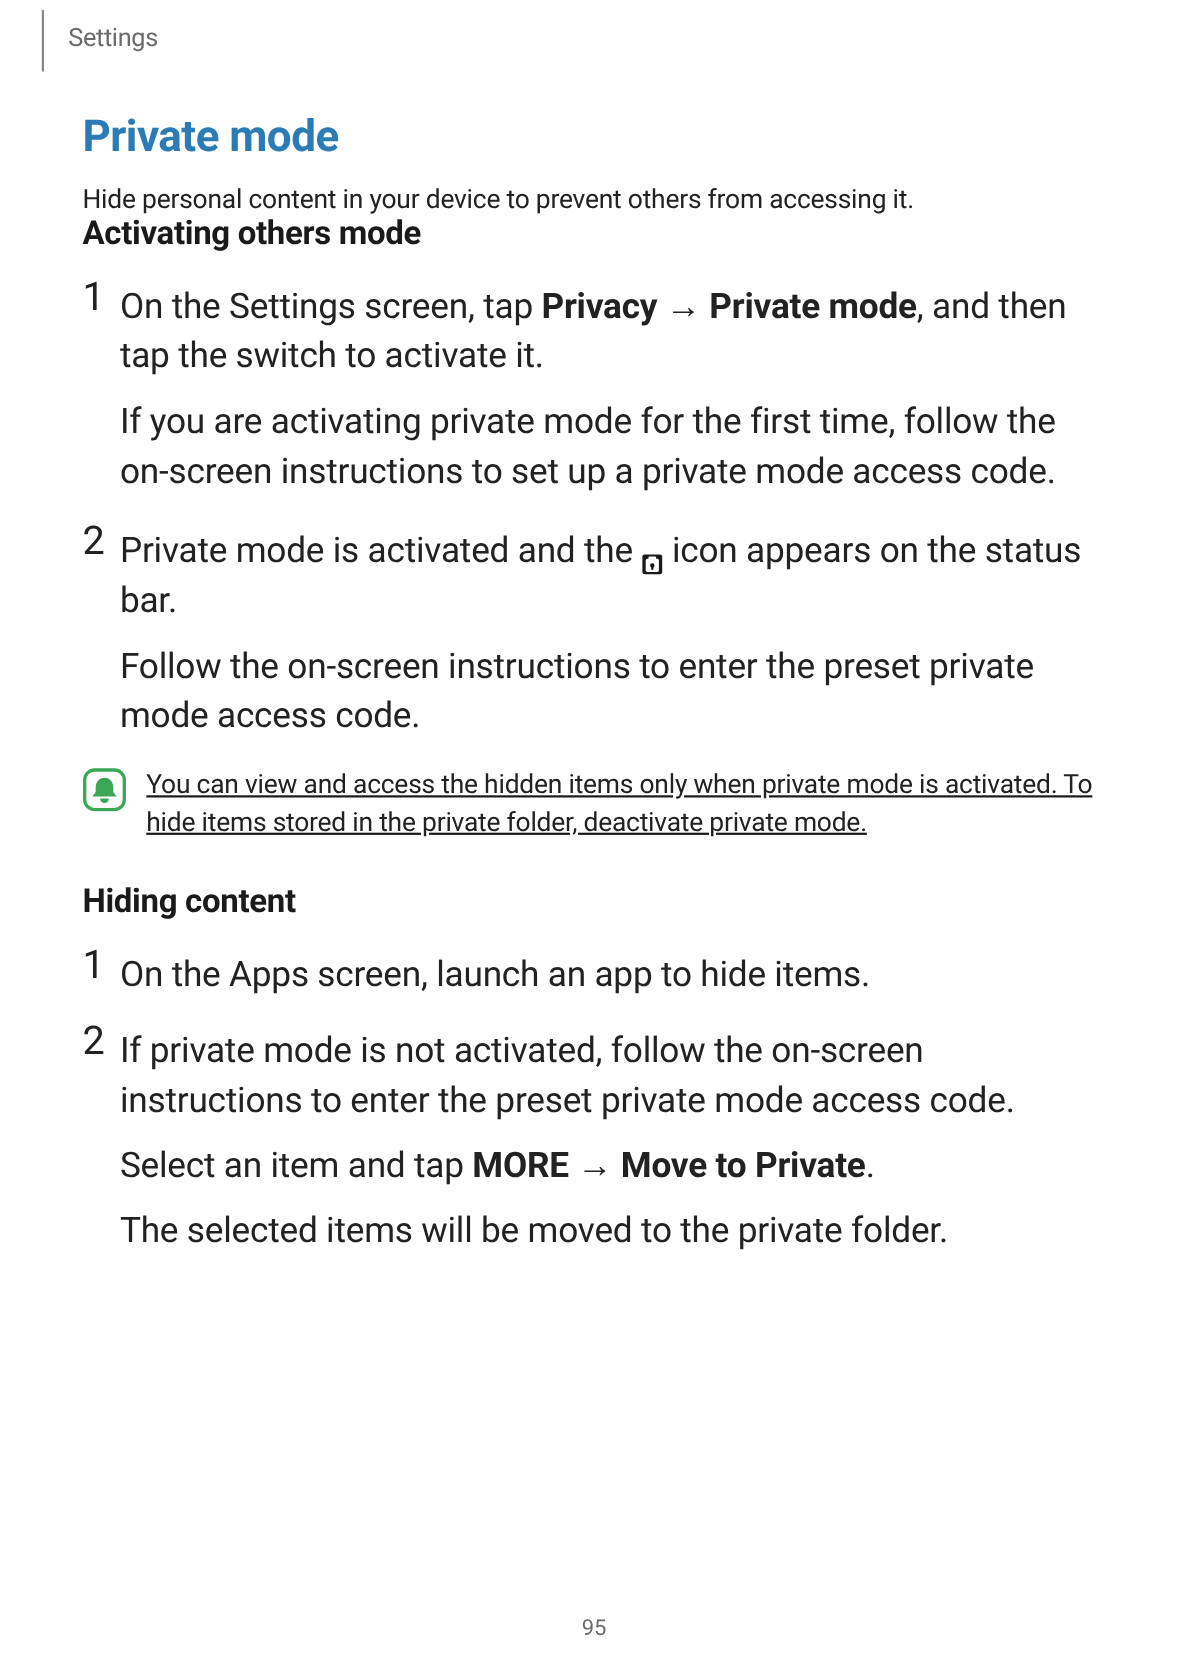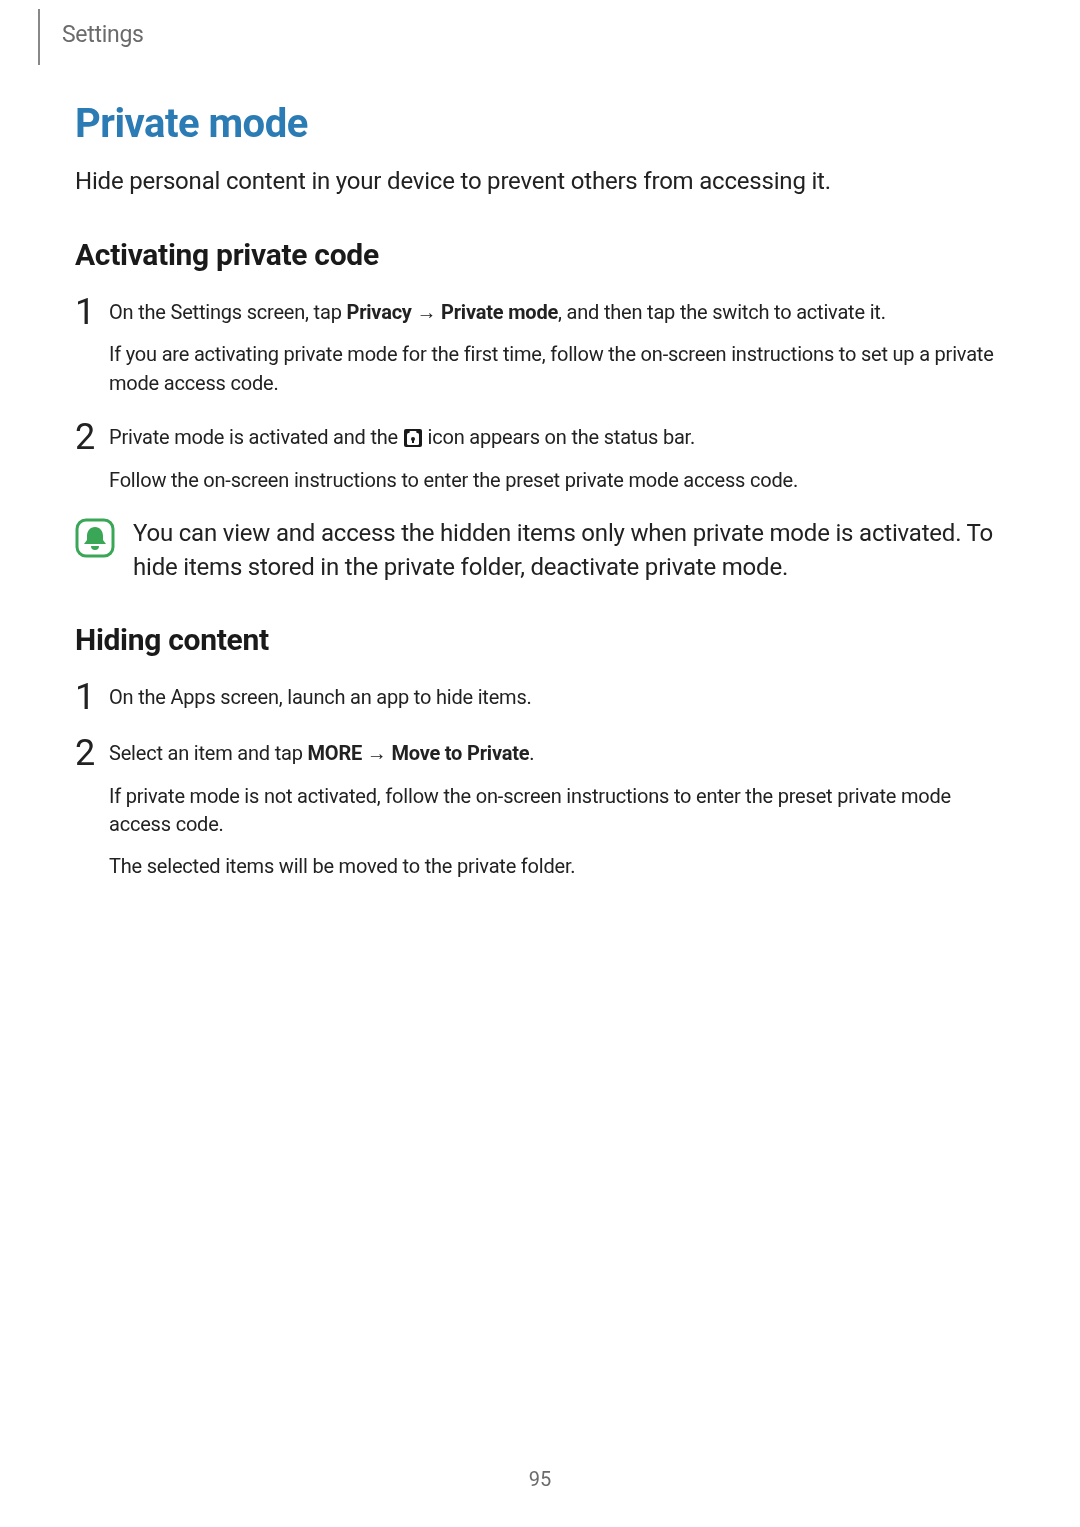--- a/index.html
+++ b/index.html
@@ -46,21 +46,20 @@
     .h1 {
       font-size: 40px;
       font-weight: 700;
       color: #2b7bb5;
       margin-bottom: 20px;
       letter-spacing: -0.5px;
     }
     .intro {
       font-size: 24px;
       color: #222;
-      margin-bottom: 42px;
       letter-spacing: -0.2px;
     }
     .h2 {
       font-size: 30px;
       font-weight: 700;
       color: #1a1a1a;
       margin-bottom: 26px;
       letter-spacing: -0.3px;
     }
     .num-row {
@@ -73,21 +72,21 @@
       font-weight: 400;
       color: #222;
       width: 34px;
       flex: none;
       line-height: 1;
       margin-top: -4px;
       letter-spacing: -1px;
     }
     .num-body {
       flex: 1;
-      font-size: 20px;
+      font-size: 32px;
       color: #222;
       line-height: 1.42;
       letter-spacing: -0.2px;
     }
     .num-body p {
       margin-bottom: 14px;
     }
     .num-body p:last-child {
       margin-bottom: 0;
     }
@@ -95,20 +94,21 @@
       font-weight: 700;
     }
     .arrow {
       font-weight: 400;
     }
     .note-row {
       display: flex;
       align-items: flex-start;
       margin-top: 22px;
       margin-bottom: 38px;
+      text-decoration: underline;
     }
     .note-icon {
       flex: none;
       width: 40px;
       height: 40px;
       margin-right: 18px;
       margin-top: 2px;
     }
     .note-text {
       flex: 1;
@@ -141,21 +141,21 @@
   <div class="header-divider"></div>
   <div class="header-text">Settings</div>
 </div>
 
 <div class="content">
 
   <div class="h1">Private mode</div>
 
   <div class="intro">Hide personal content in your device to prevent others from accessing it.</div>
 
-  <div class="h2">Activating private code</div>
+  <div class="h2">Activating others mode</div>
 
   <div class="num-row">
     <div class="num">1</div>
     <div class="num-body">
       <p>
         <span>On the Settings screen, tap </span><span class="bold">Privacy</span><span class="arrow"> → </span><span class="bold">Private mode</span><span>, and then tap the switch to activate it.</span>
       </p>
       <p>If you are activating private mode for the first time, follow the on-screen instructions to set up a private mode access code.</p>
     </div>
   </div>
@@ -198,23 +198,23 @@
     <div class="num-body">
       <p>On the Apps screen, launch an app to hide items.</p>
     </div>
   </div>
 
   <div style="height:14px"></div>
 
   <div class="num-row">
     <div class="num">2</div>
     <div class="num-body">
+      <p>If private mode is not activated, follow the on-screen instructions to enter the preset private mode access code.</p>
       <p>
         <span>Select an item and tap </span><span class="bold">MORE</span><span class="arrow"> → </span><span class="bold">Move to Private</span><span>.</span>
       </p>
-      <p>If private mode is not activated, follow the on-screen instructions to enter the preset private mode access code.</p>
       <p>The selected items will be moved to the private folder.</p>
     </div>
   </div>
 
 </div>
 
 <div class="page-number">95</div>
 
 </body></html>

